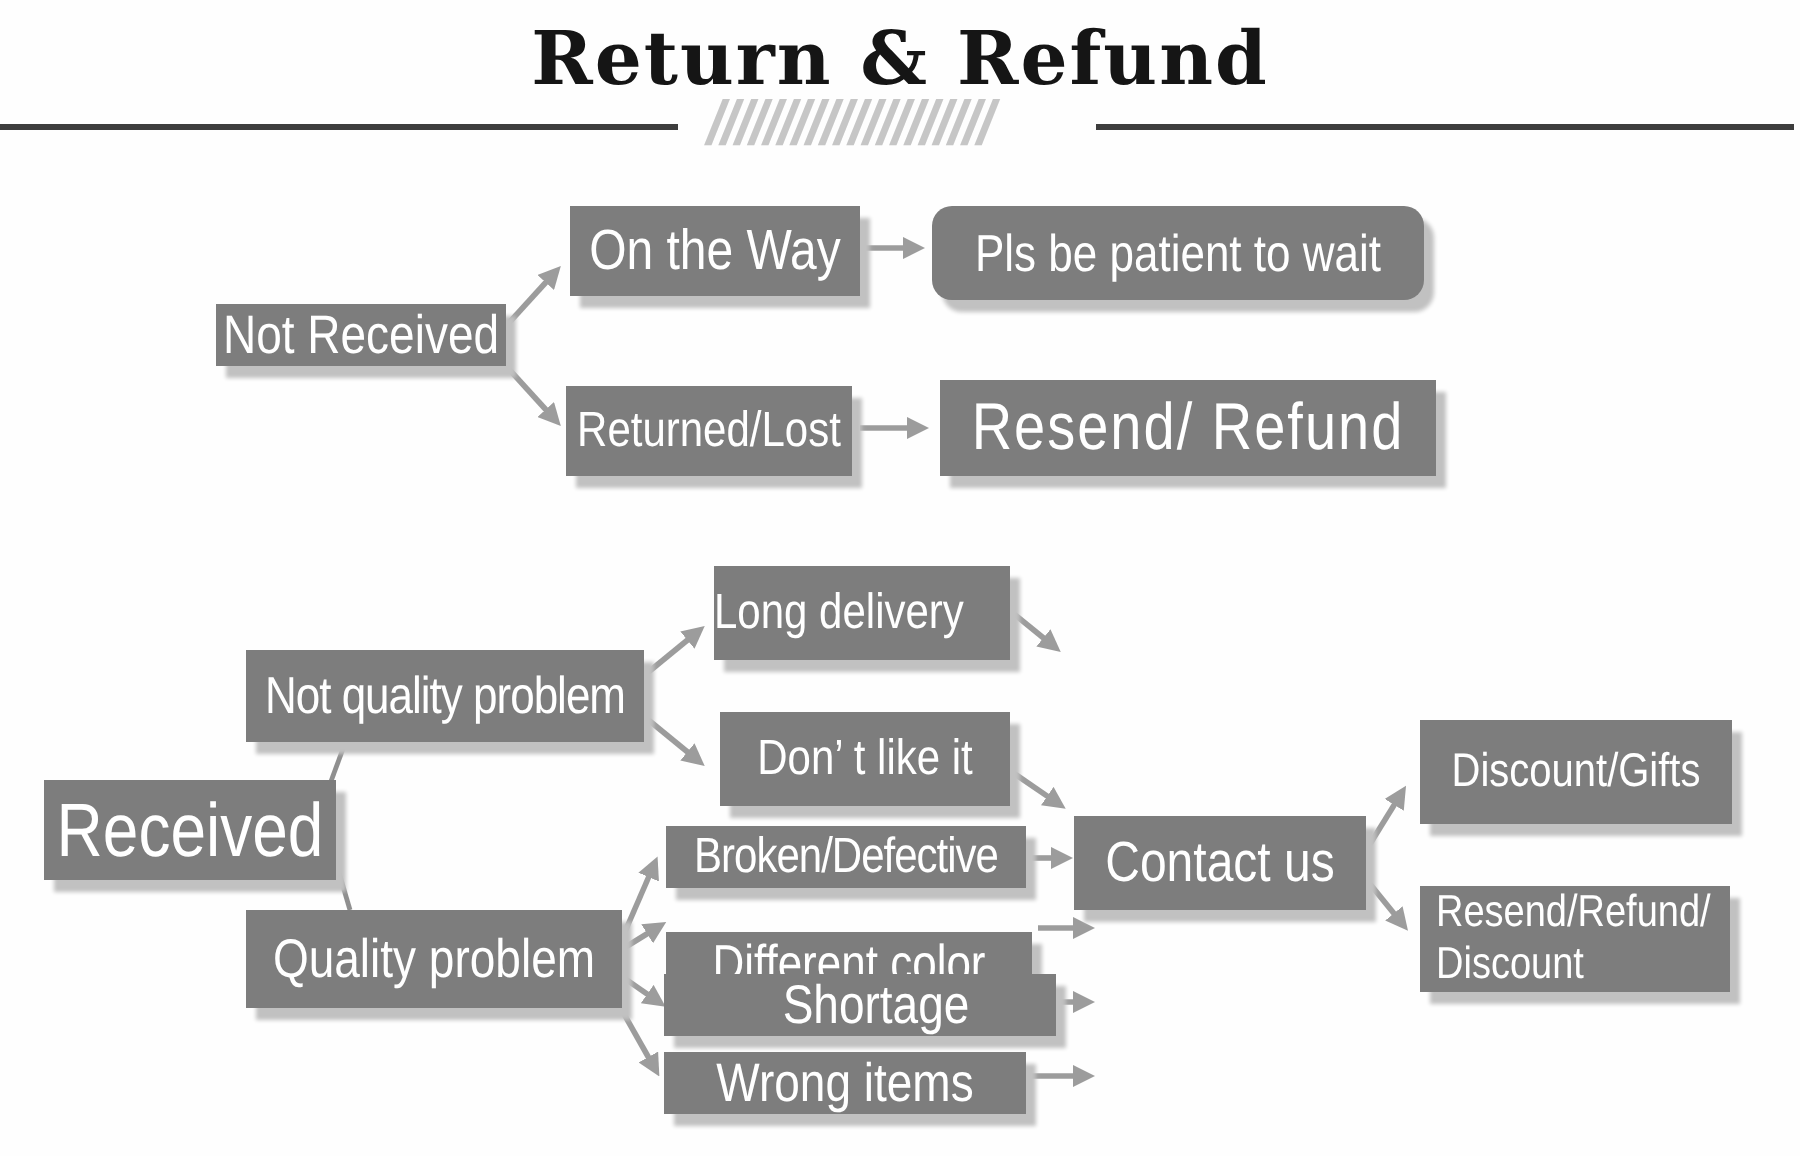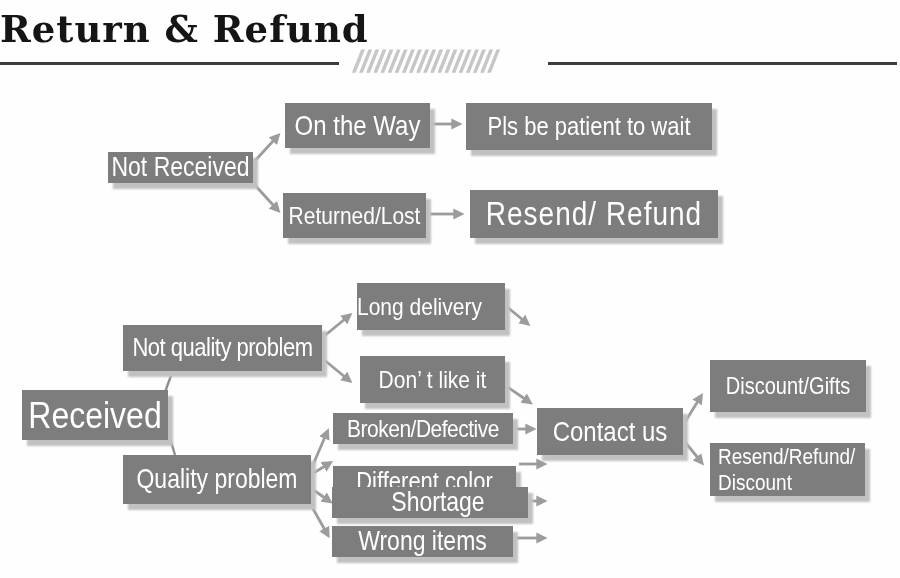--- a/index.html
+++ b/index.html
@@ -2,21 +2,21 @@
 <html style="--c-box: #7d7d7d; --c-box_text: #ffffff; --c-shadow: #c1c1c1; --c-arrow: #9c9c9c; --c-title: #151515; --c-rule: #3d3d3d; --c-hatch: #c6c6c6;"><head>
 <meta charset="utf-8">
 <style>
   html,body{margin:0;padding:0;}
   body{
     width:900px;height:578px;position:relative;overflow:hidden;
     background:#fefefe;
     font-family:"Liberation Sans",sans-serif;
   }
   .title{
-    position:absolute;top:7px;left:0;width:900px;text-align:left;
+    position:absolute;top:7px;left:0;width:900px;text-align:center;
     font-family:"DejaVu Serif","Liberation Serif",serif;font-weight:bold;
     font-size:37px;color:var(--c-title,#151515);letter-spacing:1px;
   }
   .rule{position:absolute;top:62px;height:3px;background:var(--c-rule,#3d3d3d);}
   #rule-left{left:0;width:339px;}
   #rule-right{left:548px;width:349px;}
   .hatch{
     position:absolute;left:354px;top:44px;
     font-size:31px;font-weight:bold;letter-spacing:-1.5px;
     color:var(--c-hatch,#c6c6c6);transform:skewX(-12deg);
@@ -76,21 +76,21 @@
   <line class="arrow" x1="685" y1="422" x2="698" y2="401" marker-end="url(#ah)"></line>
   <line class="arrow" x1="685" y1="442" x2="698" y2="458" marker-end="url(#ah)"></line>
 </svg>
 
 <div class="box" style="left:108px;top:152px;width:145px;height:31px;font-size:23px;">
   <span class="lbl">Not Received</span>
 </div>
 <div class="box" style="left:285px;top:103px;width:145px;height:45px;font-size:24px;">
   <span class="lbl">On the Way</span>
 </div>
-<div class="box" style="left:466px;top:103px;width:246px;height:47px;font-size:22px;">
+<div class="box" style="left:466px;top:103px;width:246px;height:47px;font-size:22px;border-radius:10px;">
   <span class="lbl">Pls be patient to wait</span>
 </div>
 <div class="box" style="left:283px;top:193px;width:143px;height:45px;font-size:21px;">
   <span class="lbl">Returned/Lost</span>
 </div>
 <div class="box" style="left:470px;top:190px;width:248px;height:48px;font-size:28px;letter-spacing:1px;">
   <span class="lbl">Resend/ Refund</span>
 </div>
 
 <div class="box" style="left:22px;top:390px;width:146px;height:50px;font-size:32px;">

